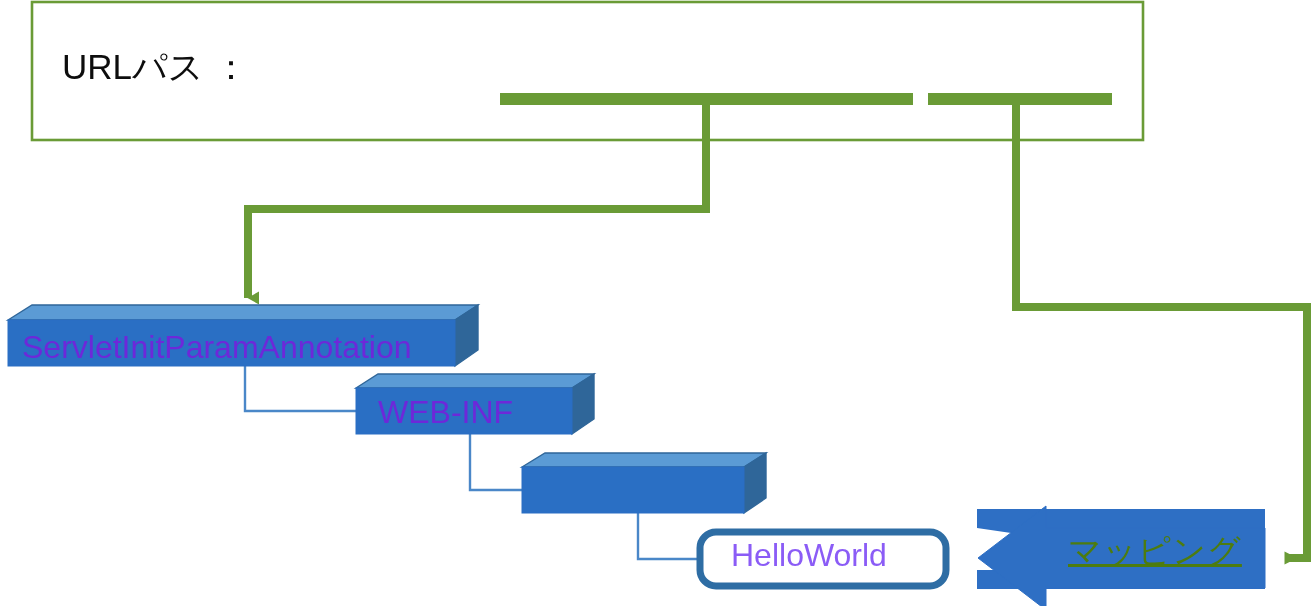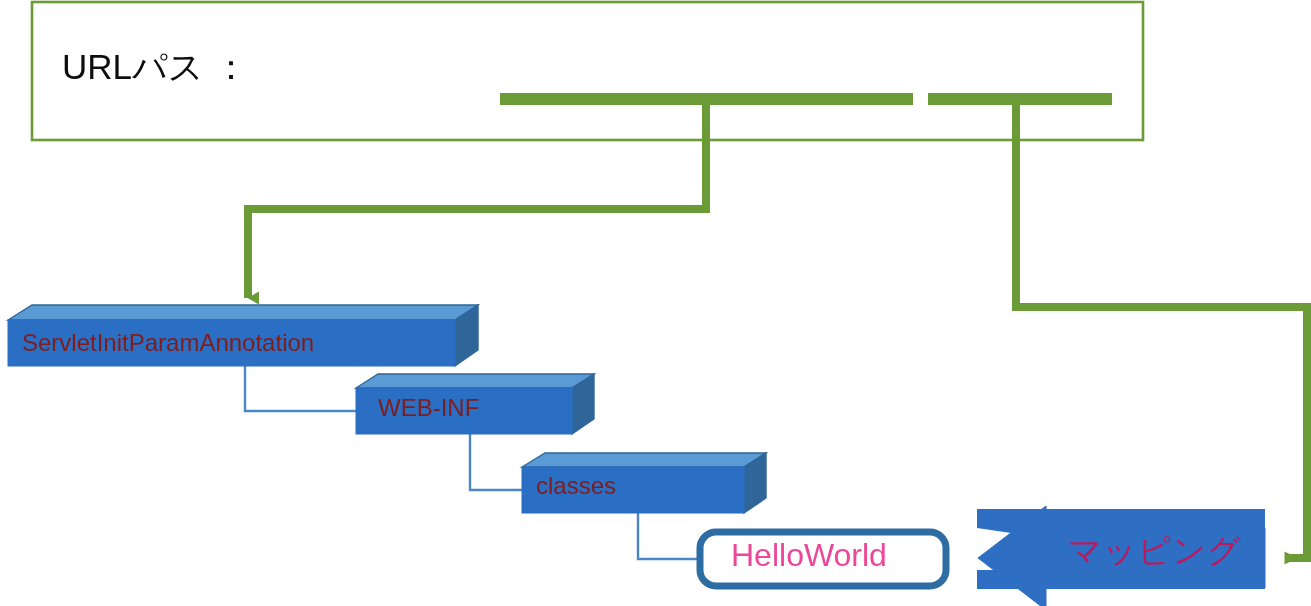--- a/index.html
+++ b/index.html
@@ -8,30 +8,30 @@
   #stage svg{position:absolute;left:0;top:0;width:1311px;height:606px;}
   .lbl{position:absolute;white-space:nowrap;line-height:1;}
 
   
   #url-label{left:62px;top:49px;font-size:35px;color:#0d0d0d;}
   #url-link{left:236px;top:50px;font-size:34px;color:#1565d8;
             text-decoration:underline;text-underline-offset:5px;
             text-decoration-thickness:2px;cursor:pointer;}
 
   
-  .boxlbl{color:#7f1d1d;font-size:24px;}
+  .boxlbl{color:#6d28d9;font-size:32px;}
   #lbl-root{left:22px;top:331px;}
   #lbl-webinf{left:378px;top:396px;}
   #lbl-classes{left:536px;top:474px;}
 
   
-  #lbl-hello{left:731px;top:539px;font-size:32px;color:#ec4899;}
+  #lbl-hello{left:731px;top:539px;font-size:32px;color:#8b5cf6;}
 
   
-  #lbl-mapping{left:1068px;top:534px;font-size:33px;color:#be185d;letter-spacing:1px;}
+  #lbl-mapping{left:1068px;top:534px;font-size:33px;color:#4d7c0f;letter-spacing:1px;text-decoration:underline;}
 </style>
 </head>
 <body>
 
 <div id="stage">
 
   <svg viewBox="0 0 1311 606" xmlns="http://www.w3.org/2000/svg">
 
     <defs>
       <marker id="greenArrowDown" markerWidth="14" markerHeight="12" refX="7" refY="11" orient="auto" markerUnits="userSpaceOnUse">
@@ -80,19 +80,18 @@
     <path d="M1265,528 L1046,528 L1046,506 L978,558 L1046,610 L1046,588 L1265,588 Z" fill="#2e6fc4" stroke="#2e6fc4" stroke-width="1"></path>
   </svg>
 
   <div class="lbl" id="url-label">URLパス ：</div>
 
 
   <div class="lbl boxlbl" id="lbl-root">ServletInitParamAnnotation</div>
 
   <div class="lbl boxlbl" id="lbl-webinf">WEB-INF</div>
 
-  <div class="lbl boxlbl" id="lbl-classes">classes</div>
 
   <div class="lbl" id="lbl-hello">HelloWorld</div>
 
   <div class="lbl" id="lbl-mapping">マッピング</div>
 
 </div>
 
 </body></html>

